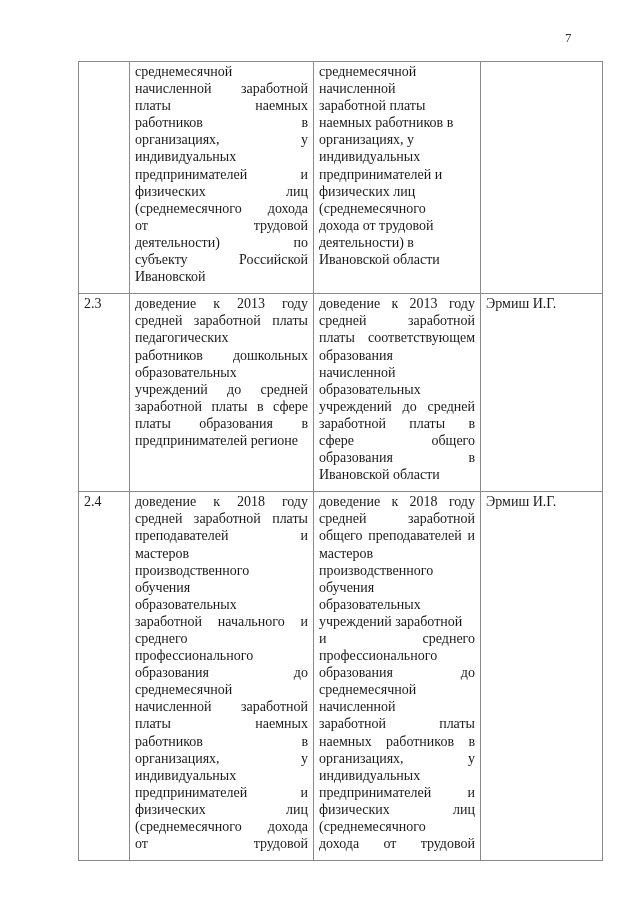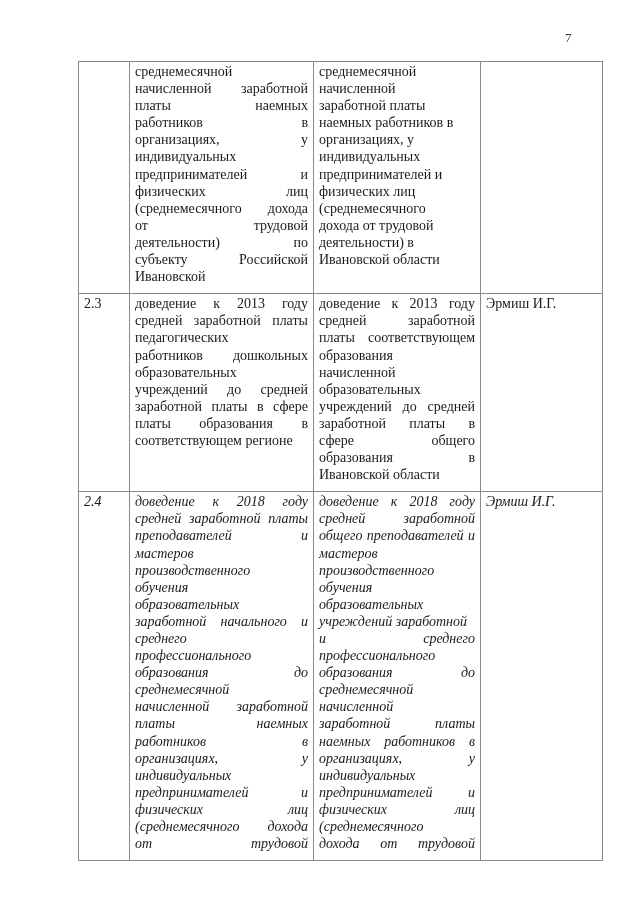--- a/index.html
+++ b/index.html
@@ -47,21 +47,21 @@
       display: block;
       white-space: nowrap;
     }
     .line.j {
       text-align: justify;
       text-align-last: justify;
       white-space: normal;
     }
     .row1 td { height: 224px; }
     .row2 td { height: 192px; }
-    .row3 td { height: 368px; font-style: italic; }
+    .row3 td { height: 368px; }
   </style>
 </head>
 <body>
 
 <div class="page-number">7</div>
 
 <table class="doc-table">
   <colgroup>
     <col class="c1">
       <col class="c2">
@@ -106,21 +106,21 @@
       <td>2.3</td>
       <td>
           <span class="line j">доведение к 2013 году</span>
           <span class="line j">средней заработной платы</span>
           <span class="line">педагогических</span>
           <span class="line j">работников дошкольных</span>
           <span class="line">образовательных</span>
           <span class="line j">учреждений до средней</span>
           <span class="line j">заработной платы в сфере</span>
           <span class="line j">платы образования в</span>
-          <span class="line">соответствующем регионе</span>
+          <span class="line">предпринимателей регионе</span>
         </td>
       <td>
           <span class="line j">доведение к 2013 году</span>
           <span class="line j">средней заработной</span>
           <span class="line j">платы соответствующем</span>
           <span class="line">образования</span>
           <span class="line">начисленной</span>
           <span class="line">образовательных</span>
           <span class="line j">учреждений до средней</span>
           <span class="line j">заработной платы в</span>

